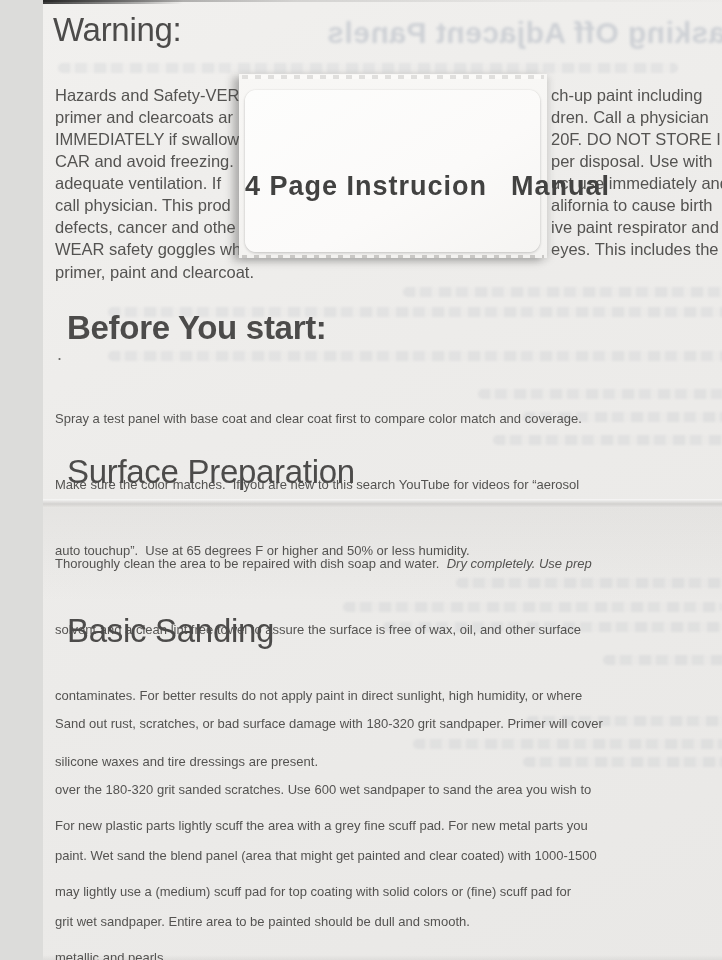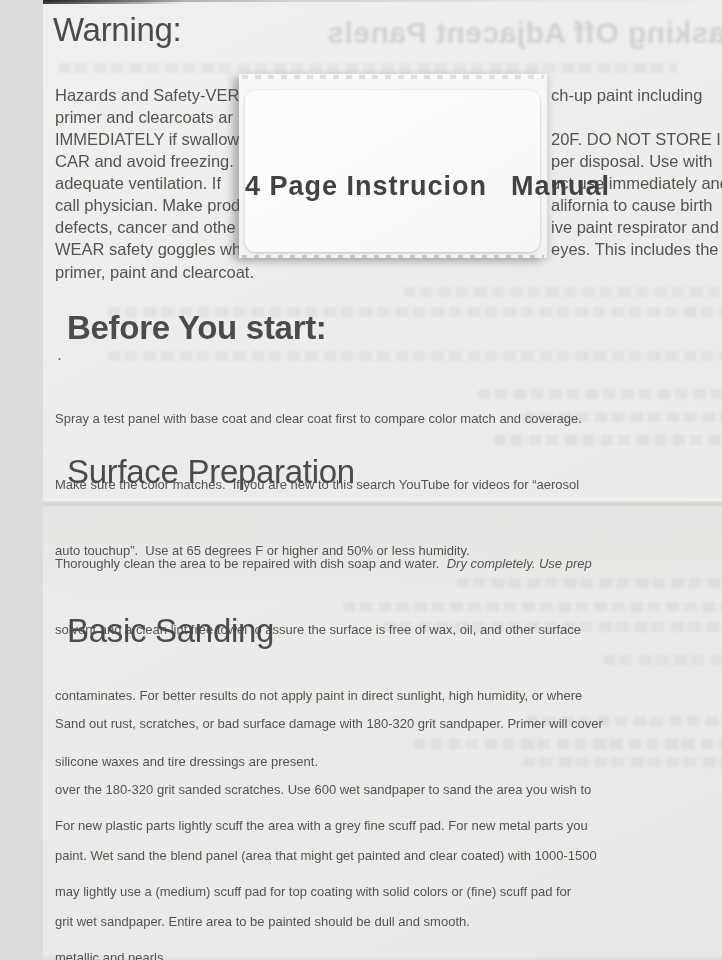--- a/index.html
+++ b/index.html
@@ -92,35 +92,36 @@
 
   <div class="h1" style="left:10px; top:10px;">Warning:</div>
 
   <div>
     <div class="wrow" style="top:84px">
         <span class="wl">Hazards and Safety-VERY</span>
         <span class="wr">ch-up paint including</span>
       </div>
     <div class="wrow" style="top:106px">
         <span class="wl">primer and clearcoats ar</span>
+        <span class="wr">dren. Call a physician</span>
       </div>
     <div class="wrow" style="top:128px">
         <span class="wl">IMMEDIATELY if swallow</span>
         <span class="wr">20F. DO NOT STORE IN</span>
       </div>
     <div class="wrow" style="top:150px">
         <span class="wl">CAR and avoid freezing.</span>
         <span class="wr">per disposal. Use with</span>
       </div>
     <div class="wrow" style="top:172px">
         <span class="wl">adequate ventilation. If</span>
         <span class="wr">uct use immediately and</span>
       </div>
     <div class="wrow" style="top:194px">
-        <span class="wl">call physician. Make prod</span>
+        <span class="wl">call physician. This prod</span>
         <span class="wr">alifornia to cause birth</span>
       </div>
     <div class="wrow" style="top:216px">
         <span class="wl">defects, cancer and othe</span>
         <span class="wr">ive paint respirator and</span>
       </div>
     <div class="wrow" style="top:238px">
         <span class="wl">WEAR safety goggles wh</span>
         <span class="wr">eyes. This includes the</span>
       </div>

